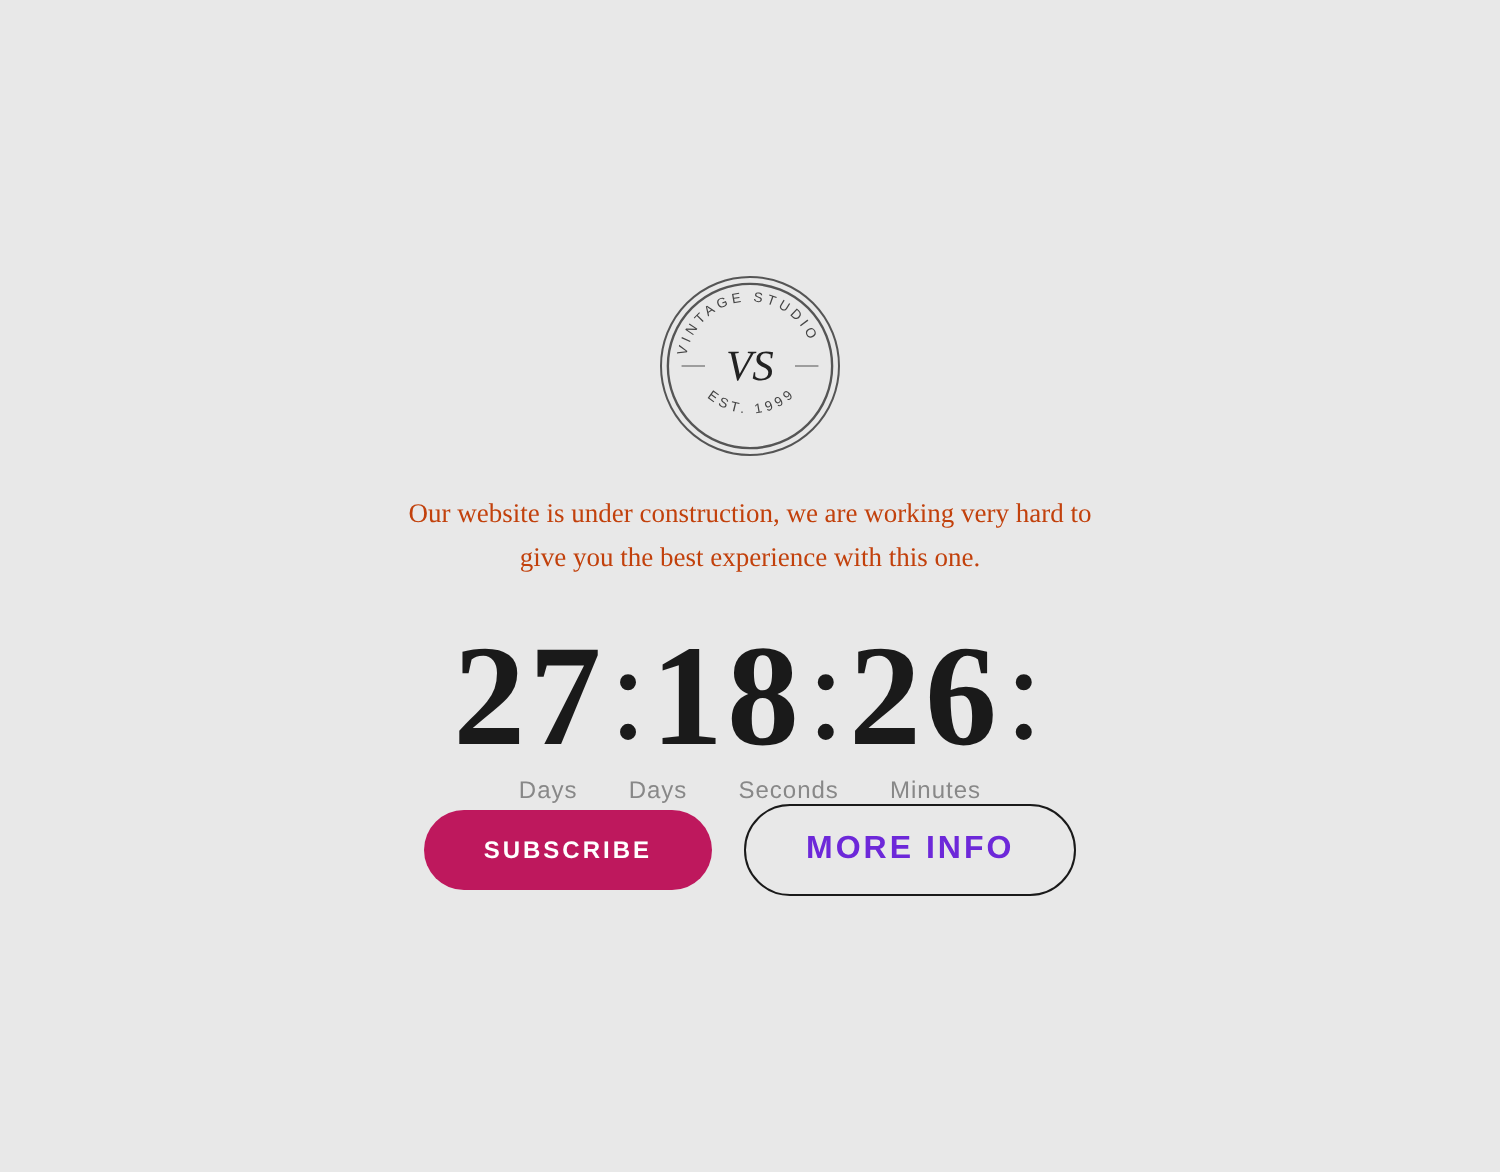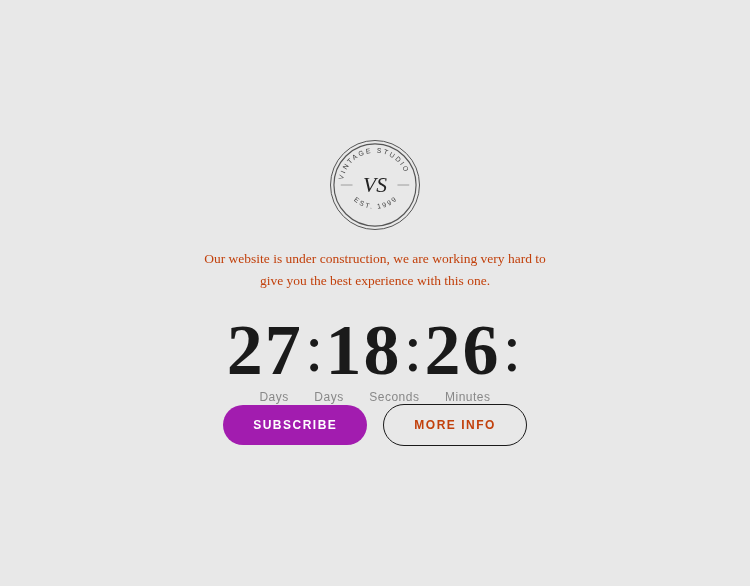--- a/index.html
+++ b/index.html
@@ -75,40 +75,40 @@
       font-weight: normal;
     }
 
     .buttons {
       display: flex;
       gap: 16px;
       align-items: center;
     }
 
     .btn-subscribe {
-      background-color: #a21caf;
+      background-color: #be185d;
       color: #fff;
       border: none;
       border-radius: 30px;
       padding: 13px 30px;
       font-size: 12px;
       letter-spacing: 1.5px;
       font-family: Arial, sans-serif;
       font-weight: bold;
       cursor: pointer;
       text-transform: uppercase;
     }
 
     .btn-more {
       background-color: transparent;
-      color: #c2410c;
+      color: #6d28d9;
       border: 1.5px solid #1a1a1a;
       border-radius: 30px;
       padding: 13px 30px;
-      font-size: 12px;
+      font-size: 16px;
       letter-spacing: 1.5px;
       font-family: Arial, sans-serif;
       font-weight: bold;
       cursor: pointer;
       text-transform: uppercase;
     }
 
     .full-countdown {
       display: flex;
       flex-direction: column;

